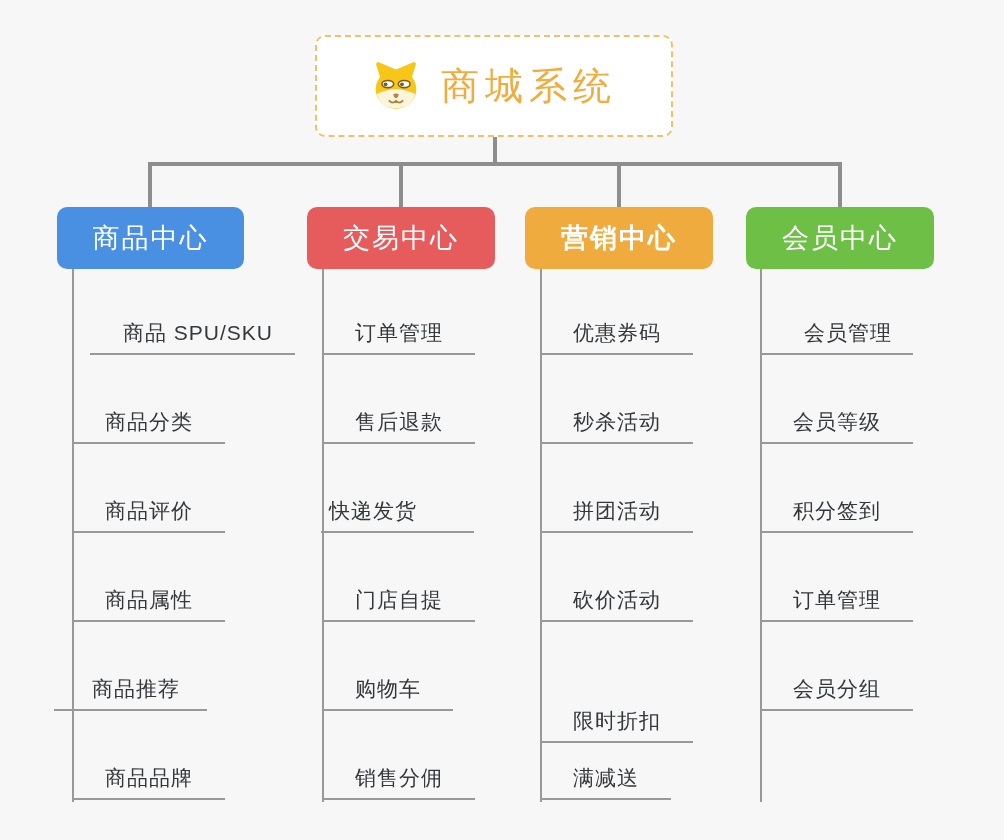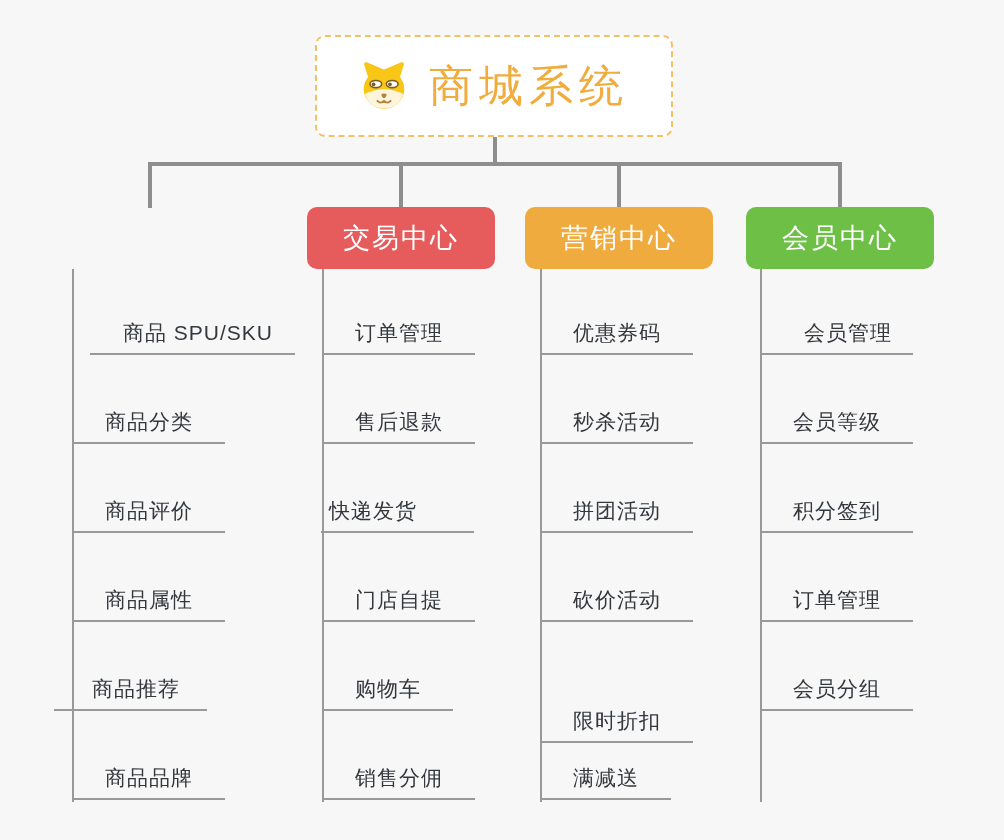--- a/index.html
+++ b/index.html
@@ -22,21 +22,21 @@
     background:#ffffff;
     border:2px dashed #f3c063;
     border-radius:10px;
     box-sizing:border-box;
     display:flex;
     align-items:center;
     justify-content:center;
     gap:20px;
   }
   .root-title{
-    font-size:44px;
+    font-size:38px;
     font-weight:500;
     letter-spacing:6px;
     color:#f0ad3e;
     white-space:nowrap;
     font-family:Liberation Mono, monospace;
   }
   
   .conn{
     position:absolute;
     background:#8e8e8e;
@@ -104,22 +104,23 @@
     <span class="root-title">商城系统</span>
   </div>
 
   <div class="conn" style="left:493px;top:137px;width:4px;height:29px;"></div>
   <div class="conn" style="left:148px;top:162px;width:694px;height:4px;"></div>
   <div class="conn" style="left:148px;top:162px;width:4px;height:46px;"></div>
   <div class="conn" style="left:399px;top:162px;width:4px;height:46px;"></div>
   <div class="conn" style="left:617px;top:162px;width:4px;height:46px;"></div>
   <div class="conn" style="left:838px;top:162px;width:4px;height:46px;"></div>
 
+  <div class="branch-header" style="left: 57px; width: 187px; background: rgb(74, 144, 226);">商品中心</div>
   <div class="branch-header" style="left: 307px; width: 188px; background: rgb(230, 92, 92);">交易中心</div>
-  <div class="branch-header" style="left: 525px; width: 188px; background: rgb(240, 171, 62);">营销中心</div>
+  <div class="branch-header" style="left: 525px; width: 188px; background: rgb(240, 171, 62); font-weight: bold;">营销中心</div>
   <div class="branch-header" style="left: 746px; width: 188px; background: rgb(109, 191, 69);">会员中心</div>
 
   <div class="trunk" style="left:72px;"></div>
   <div class="trunk" style="left:322px;"></div>
   <div class="trunk" style="left:540px;"></div>
   <div class="trunk" style="left:760px;"></div>
 
   <div class="leaf" style="left:72px;top:313px;width:205px;margin-left:18px;">商品 SPU/SKU</div>
   <div class="leaf" style="left:72px;top:402px;width:153px;">商品分类</div>
   <div class="leaf" style="left:72px;top:491px;width:153px;">商品评价</div>

